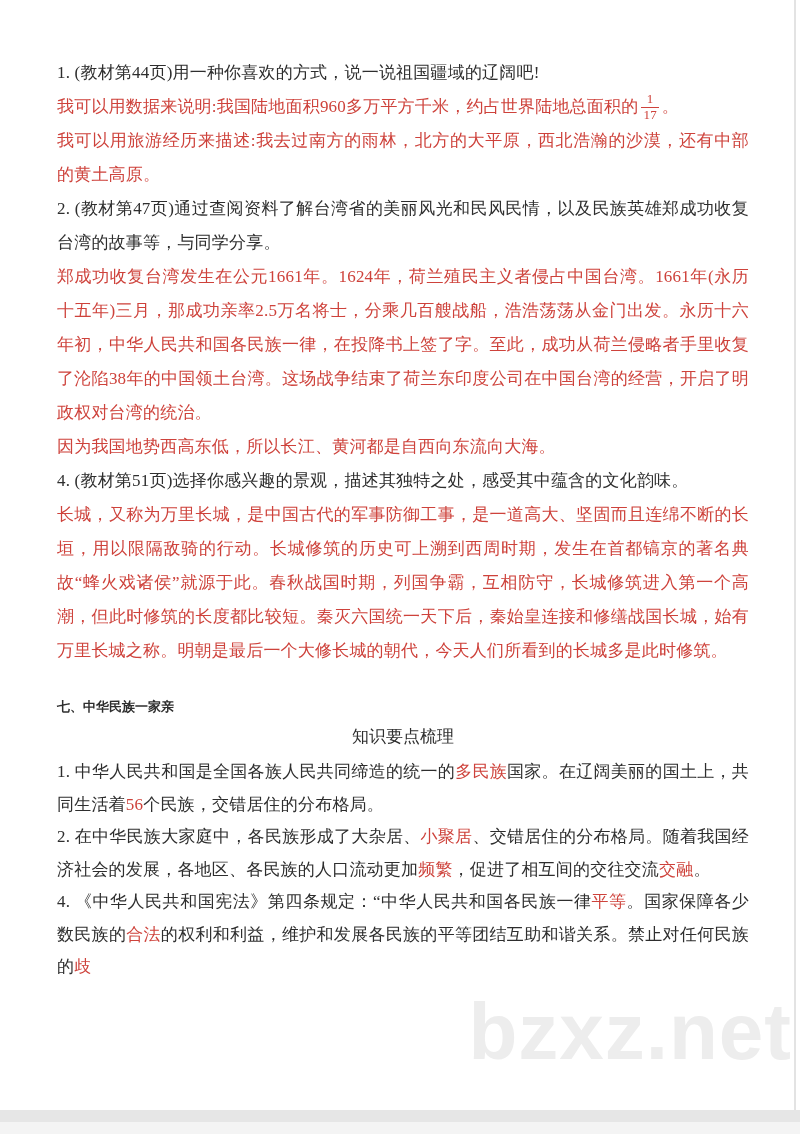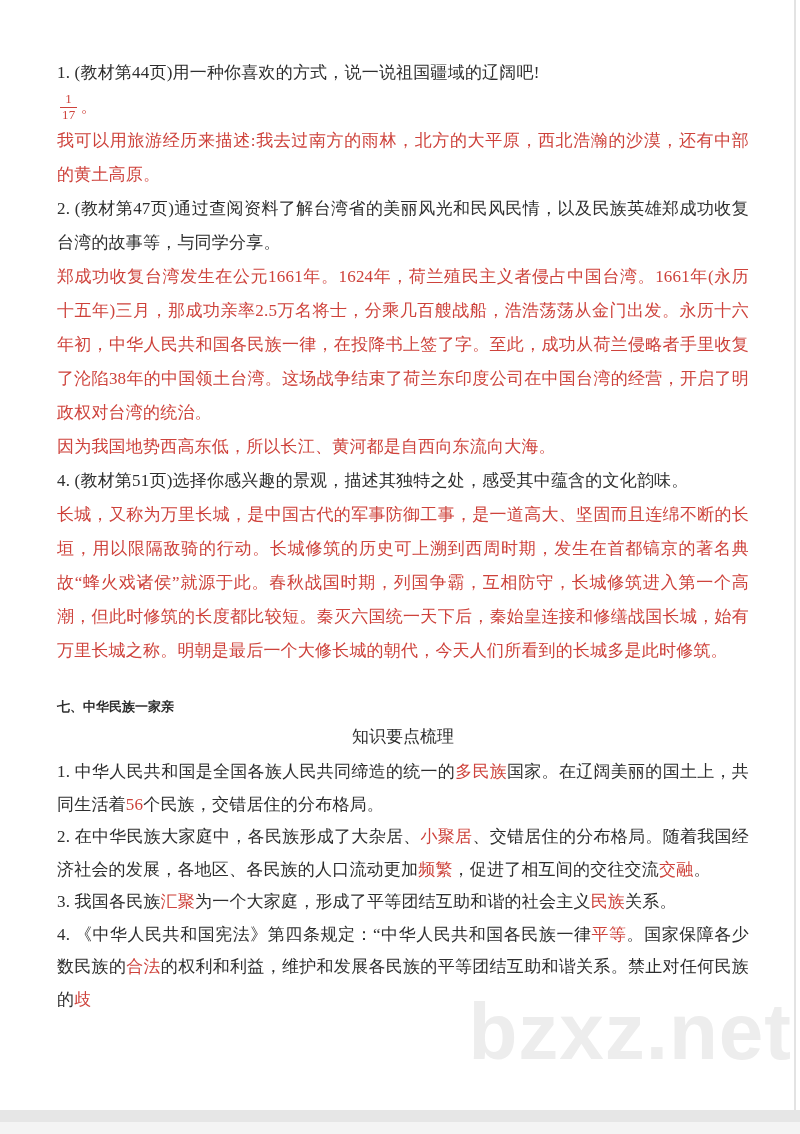--- a/index.html
+++ b/index.html
@@ -96,34 +96,33 @@
     height: 12px;
     background: #f4f4f4;
   }
 </style>
 </head>
 <body>
 
 <div class="page">
   <div class="content">
       <p class="para"><span class="black">1. (教材第44页)用一种你喜欢的方式，说一说祖国疆域的辽阔吧!</span></p>
-      <p class="para"><span class="frac red">
+      <p class="para"><span class="red">我可以用数据来说明:我国陆地面积960多万平方千米，约占世界陆地总面积的</span><span class="frac red">
           <span class="num">1</span>
           <span class="den">17</span>
         </span><span class="red">。</span></p>
       <p class="para"><span class="red">我可以用旅游经历来描述:我去过南方的雨林，北方的大平原，西北浩瀚的沙漠，还有中部的黄土高原。</span></p>
       <p class="para"><span class="black">2. (教材第47页)通过查阅资料了解台湾省的美丽风光和民风民情，以及民族英雄郑成功收复台湾的故事等，与同学分享。</span></p>
       <p class="para"><span class="red">郑成功收复台湾发生在公元1661年。1624年，荷兰殖民主义者侵占中国台湾。1661年(永历十五年)三月，那成功亲率2.5万名将士，分乘几百艘战船，浩浩荡荡从金门出发。永历十六年初，中华人民共和国各民族一律，在投降书上签了字。至此，成功从荷兰侵略者手里收复了沦陷38年的中国领土台湾。这场战争结束了荷兰东印度公司在中国台湾的经营，开启了明政权对台湾的统治。</span></p>
       <p class="para"><span class="red">因为我国地势西高东低，所以长江、黄河都是自西向东流向大海。</span></p>
       <p class="para"><span class="black">4. (教材第51页)选择你感兴趣的景观，描述其独特之处，感受其中蕴含的文化韵味。</span></p>
       <p class="para"><span class="red">长城，又称为万里长城，是中国古代的军事防御工事，是一道高大、坚固而且连绵不断的长垣，用以限隔敌骑的行动。长城修筑的历史可上溯到西周时期，发生在首都镐京的著名典故“蜂火戏诸侯”就源于此。春秋战国时期，列国争霸，互相防守，长城修筑进入第一个高潮，但此时修筑的长度都比较短。秦灭六国统一天下后，秦始皇连接和修缮战国长城，始有万里长城之称。明朝是最后一个大修长城的朝代，今天人们所看到的长城多是此时修筑。</span></p>
       <div class="h1">七、中华民族一家亲</div>
       <div class="h2">知识要点梳理</div>
       <p class="para sec2"><span class="black">1. 中华人民共和国是全国各族人民共同缔造的统一的</span><span class="red">多民族</span><span class="black">国家。在辽阔美丽的国土上，共同生活着</span><span class="red">56</span><span class="black">个民族，交错居住的分布格局。</span></p>
       <p class="para sec2"><span class="black">2. 在中华民族大家庭中，各民族形成了大杂居、</span><span class="red">小聚居</span><span class="black">、交错居住的分布格局。随着我国经济社会的发展，各地区、各民族的人口流动更加</span><span class="red">频繁</span><span class="black">，促进了相互间的交往交流</span><span class="red">交融</span><span class="black">。</span></p>
-      <p class="para sec2"><span class="black">3. 我国各民族</span><span class="red">汇聚</span><span class="black">为一个大家庭，形成了平等团结互助和谐的社会主义</span><span class="red">民族</span><span class="black">关系。</span></p>
       <p class="para sec2"><span class="black">4. 《中华人民共和国宪法》第四条规定：“中华人民共和国各民族一律</span><span class="red">平等</span><span class="black">。国家保障各少数民族的</span><span class="red">合法</span><span class="black">的权利和利益，维护和发展各民族的平等团结互助和谐关系。禁止对任何民族的</span><span class="red">歧</span></p>
     </div>
   <div class="watermark">bzxz.net</div>
   <div class="edge-right"></div>
   <div class="band-dark"></div>
   <div class="band-light"></div>
 </div>
 
 </body></html>

